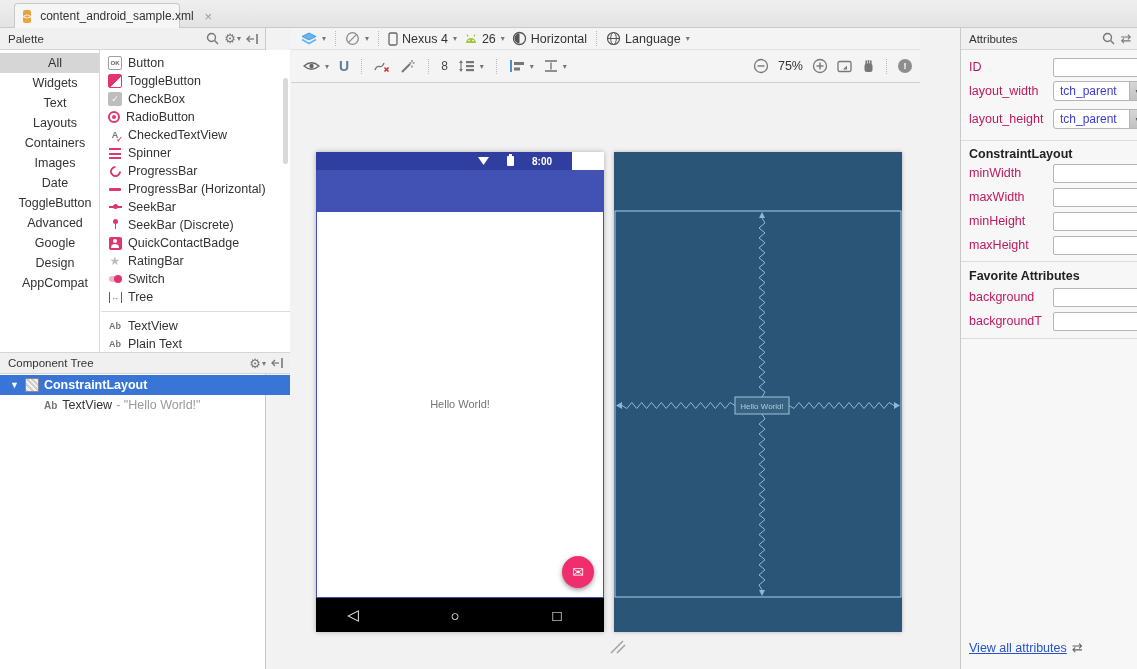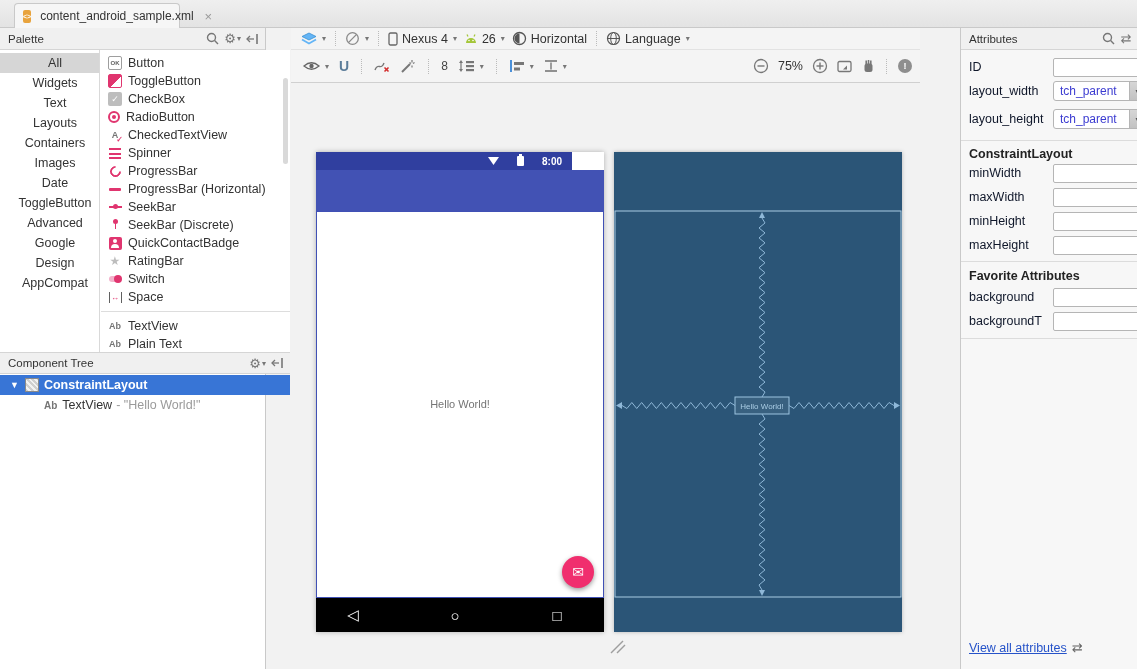--- a/index.html
+++ b/index.html
@@ -90,21 +90,21 @@
   .mval{font-size:12px;color:#444;}
   #tb2 .right{margin-left:auto;display:inline-flex;align-items:center;gap:9px;}
   .zoomtxt{font-size:12.5px;color:#333;}
   .errcirc{width:14px;height:14px;border-radius:50%;background:#8E8E8E;color:#fff;
            font-size:9px;font-weight:bold;display:flex;align-items:center;justify-content:center;}
   #canvas{left:0;top:55px;width:629px;height:586px;background:#F2F2F2;}
 
   
   #phone{left:25px;top:69px;width:288px;height:480px;background:#fff;box-shadow:0 0 5px rgba(0,0,0,.28);}
   #statusbar{left:0;top:0;width:256px;height:18px;background:#303F9F;display:flex;align-items:center;
-             justify-content:flex-end;gap:18px;padding-right:10px;}
+             justify-content:flex-end;gap:18px;padding-right:20px;}
   .wifi{width:11px;height:8px;background:#fff;clip-path:polygon(0 0,100% 0,50% 100%);}
   .batt{width:7px;height:10px;background:#fff;border-radius:1px;position:relative;}
   .batt::before{content:"";position:absolute;top:-2px;left:2px;width:3px;height:2px;background:#fff;}
   .stime{color:#fff;font-size:10px;font-weight:bold;}
   #appbar{left:0;top:18px;width:288px;height:41px;background:#4252B4;}
   #pcontent{left:0;top:59px;width:288px;height:387px;background:#fff;border:1px solid #4050B5;}
   #hello-design{left:0;top:186px;width:286px;text-align:center;color:#757575;font-size:11px;}
   #fab{left:245px;top:344px;width:32px;height:32px;border-radius:50%;background:#F02E6E;
        box-shadow:0 2px 5px rgba(0,0,0,.4);display:flex;align-items:center;justify-content:center;
        color:#fff;font-size:14px;cursor:pointer;}
@@ -112,21 +112,21 @@
           justify-content:space-between;padding:0 32px 0 22px;color:#fff;font-size:15px;}
   #navbar span{width:30px;text-align:center;}
 
   
   #blueprint{left:323px;top:69px;width:288px;height:480px;background:#2B5577;box-shadow:0 0 4px rgba(0,0,0,.25);}
   #resize-handle{left:317px;top:553px;width:20px;height:20px;cursor:nwse-resize;}
 
   
   #right{left:920px;top:28px;width:217px;height:641px;background:#F7F7F7;border-left:1px solid #C9C9C9;margin-left:40px;}
   .arow{position:absolute;left:0;width:217px;height:22px;display:flex;align-items:center;}
-  .alabel{position:absolute;left:8px;font-size:12.5px;color:#0f172a;}
+  .alabel{position:absolute;left:8px;font-size:12.5px;color:#be185d;}
   .ainput{position:absolute;left:92px;width:101px;height:19px;background:#fff;border:1px solid #B5B5B5;
           border-radius:2px;font:inherit;padding:0 4px;}
   .aell{position:absolute;left:199px;color:#AAA;font-size:11px;letter-spacing:1px;}
   .combo{position:absolute;left:92px;width:93px;height:20px;background:#fff;border:1px solid #B5B5B5;
          border-radius:3px;display:flex;align-items:center;cursor:pointer;}
   .combo .val{flex:1;color:#3B3BD1;font-size:12px;padding-left:6px;}
   .combo .btn{width:16px;height:18px;background:linear-gradient(#D6D6D6,#C2C2C2);border-left:1px solid #B5B5B5;
               border-radius:0 2px 2px 0;display:flex;align-items:center;justify-content:center;
               font-size:8px;color:#555;}
   .asep{position:absolute;left:0;width:217px;height:1px;background:#DCDCDC;}
@@ -254,21 +254,21 @@
         <div class="wrow">
           <span class="wicon">
               <span class="i-switch"></span>
             </span>
           <span>Switch</span>
         </div>
         <div class="wrow">
           <span class="wicon">
               <span class="i-space">↔</span>
             </span>
-          <span>Space</span>
+          <span>Tree</span>
         </div>
         <div class="wdiv"></div>
         <div class="wrow">
           <span class="wicon i-ab">Ab</span>
           <span>TextView</span>
         </div>
         <div class="wrow">
           <span class="wicon i-ab">Ab</span>
           <span>Plain Text</span>
         </div>

